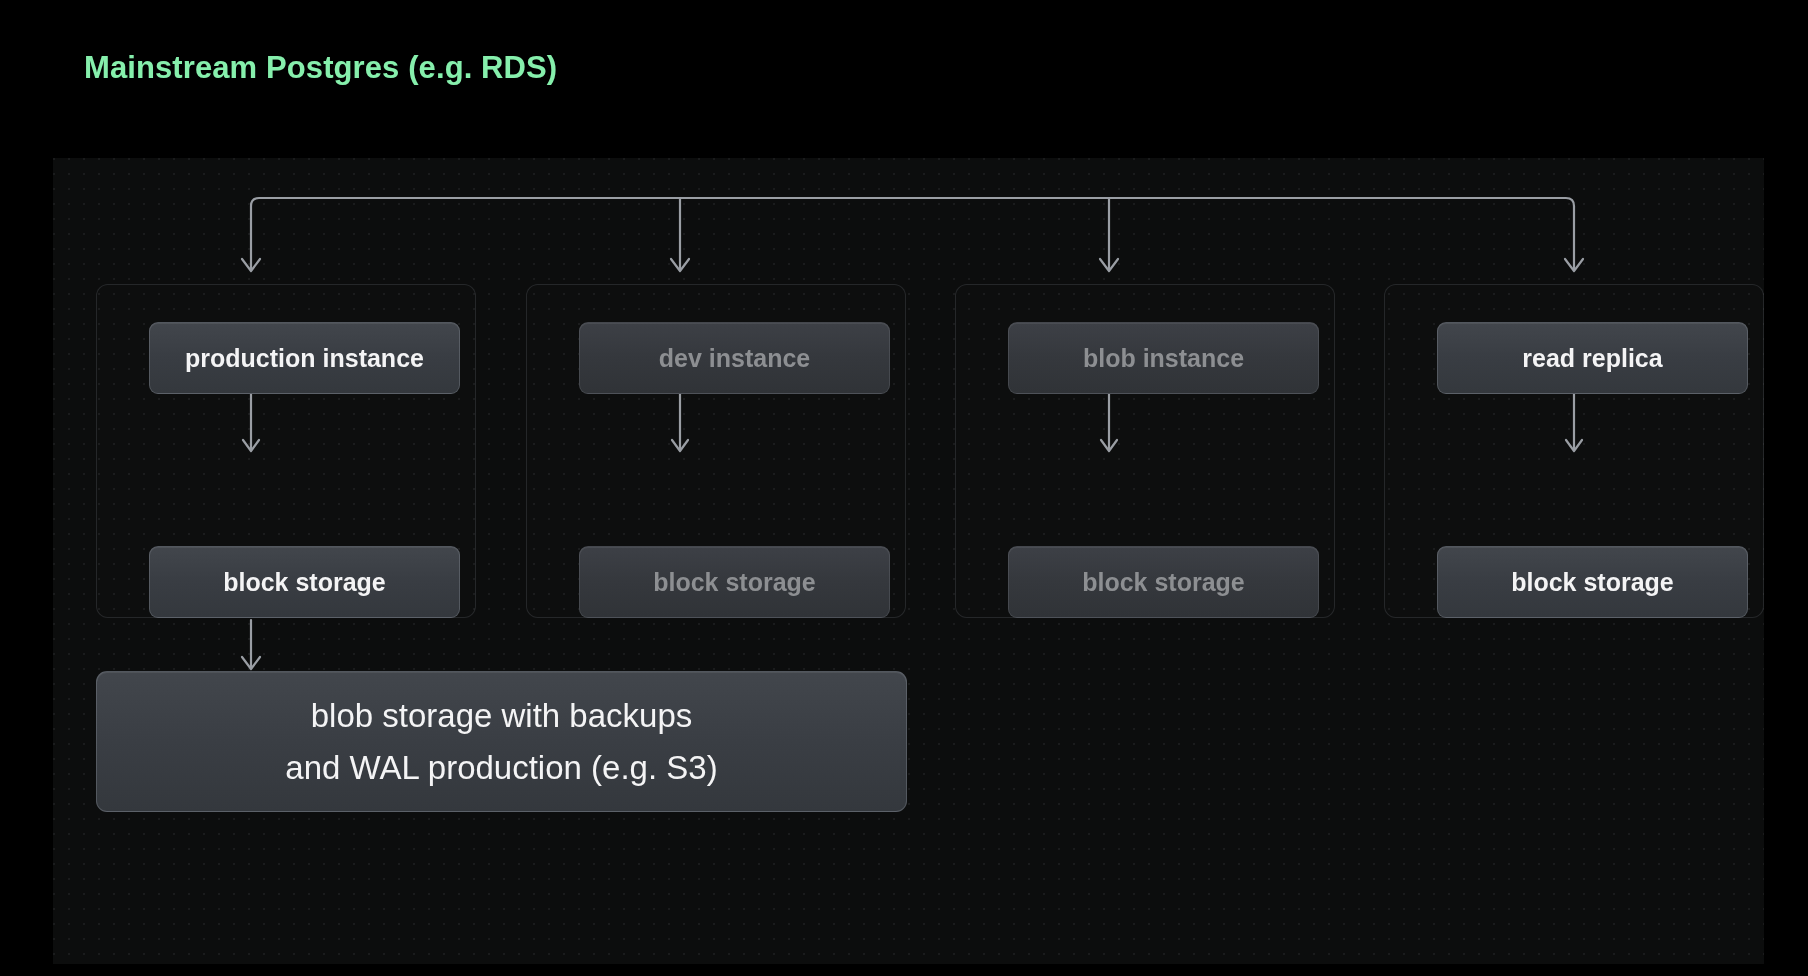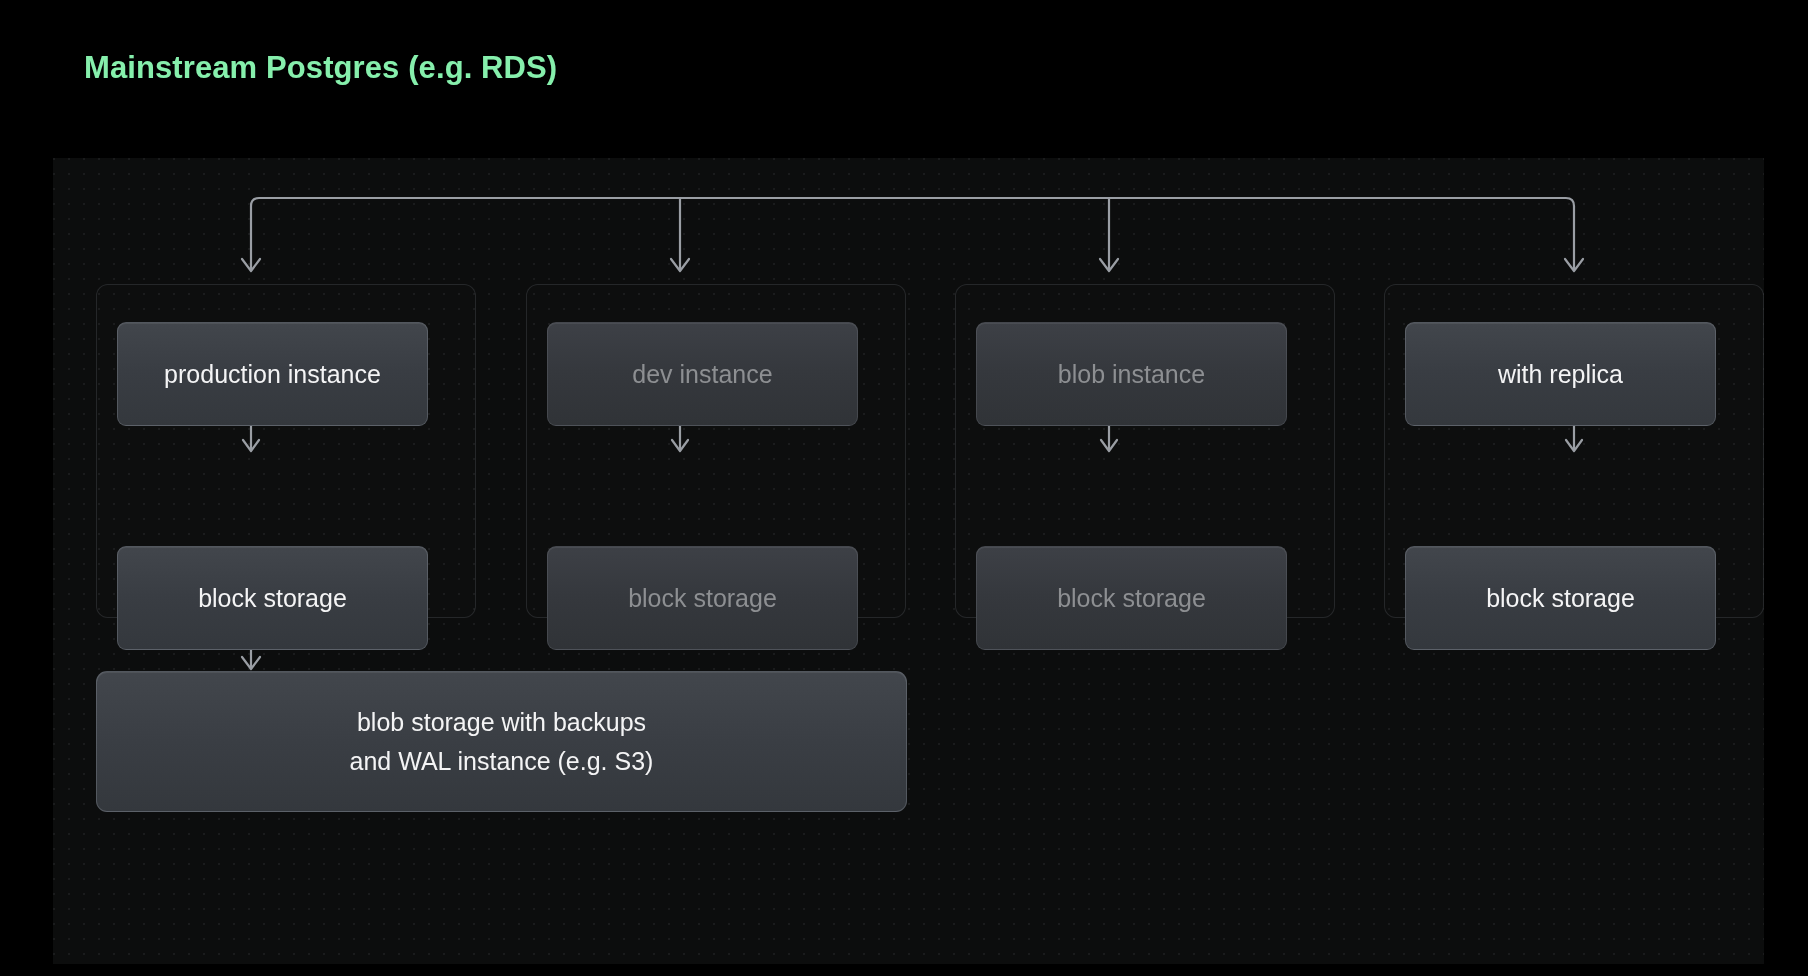--- a/index.html
+++ b/index.html
@@ -70,35 +70,36 @@
     box-sizing: border-box;
   }
   .group.g0 { left: 43px; }
   .group.g1 { left: 473px; }
   .group.g2 { left: 902px; }
   .group.g3 { left: 1331px; }
 
   
   .node {
     position: absolute;
-    left: 20px;
+    left: 52px;
     width: 311px;
-    height: 104px;
+    height: 72px;
     border-radius: 9px;
     border: 1px solid rgba(170,176,188,0.26);
     background: linear-gradient(to bottom, #42464c 0%, #393d43 48%, #34383d 100%);
     box-sizing: border-box;
     display: flex;
     align-items: center;
     justify-content: center;
     text-align: center;
     font-size: 25px;
     line-height: 1.28;
     color: #f4f4f5;
     box-shadow: inset 0 1px 0 rgba(255,255,255,0.07);
+    font-weight: bold;
   }
   .node.top    { top: 37px; }
   .node.bottom { top: 217px; margin-top: 44px; }
 
   .node.dim {
     color: #8d8f92;
     border-color: rgba(150,156,166,0.20);
     background: linear-gradient(to bottom, #3d4046 0%, #35383d 48%, #303337 100%);
   }
 
@@ -111,21 +112,21 @@
     height: 141px;
     border-radius: 11px;
     border: 1px solid rgba(170,176,188,0.26);
     background: linear-gradient(to bottom, #42464c 0%, #3a3e44 50%, #34383d 100%);
     box-sizing: border-box;
     display: flex;
     flex-direction: column;
     align-items: center;
     justify-content: center;
     text-align: center;
-    font-size: 25px;
+    font-size: 33px;
     line-height: 1.55;
     color: #f4f4f5;
     box-shadow: inset 0 1px 0 rgba(255,255,255,0.07);
   }
   .blob .ln { display: block; white-space: nowrap; }
 </style>
 </head>
 <body>
 
 <div id="root">
@@ -186,23 +187,23 @@
       <div class="node top dim">dev instance</div>
       <div class="node bottom dim">block storage</div>
     </div>
 
     <div class="group g2">
       <div class="node top dim">blob instance</div>
       <div class="node bottom dim">block storage</div>
     </div>
 
     <div class="group g3">
-      <div class="node top">with replica</div>
+      <div class="node top">read replica</div>
       <div class="node bottom">block storage</div>
     </div>
 
     <div class="blob">
       <span class="ln">blob storage with backups</span>
-      <span class="ln">and WAL instance (e.g. S3)</span>
+      <span class="ln">and WAL production (e.g. S3)</span>
     </div>
 
   </div>
 </div>
 
 </body></html>

